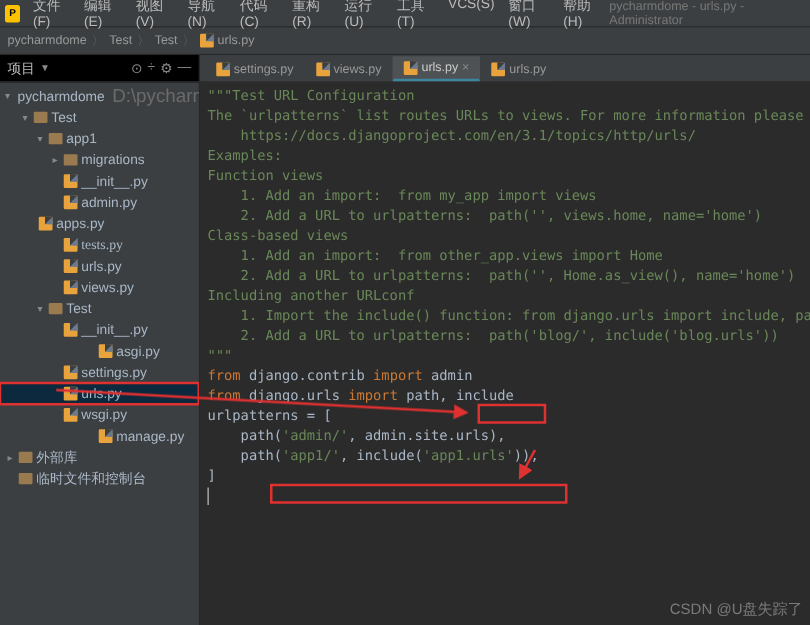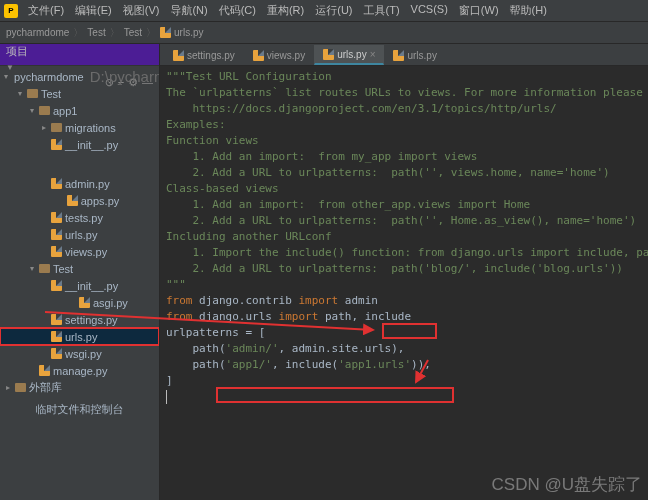--- a/index.html
+++ b/index.html
@@ -11,58 +11,59 @@
 .titlebar .wt { margin-left:auto; margin-right:8px; color:#777; font-size:10px; }
 .crumbbar { height:22px; background:#3c3f41; border-bottom:1px solid #282828; display:flex; align-items:center; padding:0 6px; gap:4px; color:#999; font-size:10px; }
 .crumbbar .sep { color:#666; }
 .crumbbar .chip { display:flex; align-items:center; gap:3px; }
 .fi { width:11px; height:11px; background:#6a7a8a; display:inline-block; border-radius:1px; position:relative; }
 .fi::after{content:"";position:absolute;right:0;top:0;border-left:3px solid #3c3f41;border-top:3px solid #3c3f41;border-right:3px solid #6a7a8a;border-bottom:3px solid #6a7a8a;}
 .fi.py { background:#e8a33d; }
 .fold { width:11px; height:9px; background:#9a7b4f; display:inline-block; border-radius:1px; }
 .main { display:flex; height:456px; }
 .sidebar { width:160px; background:#3c3f41; border-right:1px solid #282828; display:flex; flex-direction:column; }
-.sbhead { height:22px; display:flex; align-items:flex-start; padding:0 6px; gap:4px; background:#4c1d95; border-bottom:1px solid #313335; color:#bbb;flex-direction:column; }
+.sbhead { height:22px; display:flex; align-items:center; padding:0 6px; gap:4px; background:#000000; border-bottom:1px solid #313335; color:#bbb; }
 .sbhead .tools { margin-left:auto; display:flex; gap:4px; color:#888; }
 .tree { flex:1; overflow:auto; padding-top:2px; }
 .node { display:flex; align-items:center; height:17px; padding-right:4px; gap:3px; cursor:pointer; color:#a9b7c6; font-size:11px; white-space:nowrap;}
 .node .tw { width:8px; text-align:center; color:#888; font-size:8px;}
 .node.sel { background:#0d293e; outline:2px solid #e03131; outline-offset:-1px; }
 .node .path { color:#6b6b6b; font-size:15px; margin-left:3px;}
 .tabs { height:22px; background:#3c3f41; border-bottom:1px solid #282828; display:flex; align-items:flex-end; padding-left:4px; gap:0; }
 .tab { height:20px; padding:0 8px; display:flex; align-items:center; gap:3px; font-size:10px; color:#999; background:#3c3f41; border:1px solid transparent; cursor:pointer;}
 .tab.active { background:#4e5254; border-bottom:2px solid #3e86a0; color:#ccc; }
 .editor { display:flex; flex:1; background:#2b2b2b; position:relative;}
 .gutter { width:28px; background:#313335; text-align:right; padding:3px 5px 0 0; color:#606366; font:11px/16px Consolas,monospace; }
 .code { flex:1; padding:3px 0 0 6px; font:11px/16px Consolas,monospace; white-space:pre; position:relative;}
 .c-str { color:#6a8759; }
 .c-kw { color:#cc7832; }
 .hlbox { position:absolute; border:2px solid #e03131; pointer-events:none; }
 .arrow { position:absolute; pointer-events:none; }
-.watermark { position:absolute; right:6px; bottom:4px; color:#b9b9b9; font-size:17px; opacity:.55; }
+.watermark { position:absolute; right:6px; bottom:4px; color:#b9b9b9; font-size:12px; opacity:.55; }
 .caret { display:inline-block; width:1px; height:14px; background:#bbb; vertical-align:middle;}
 </style>
 </head>
 <body>
 
 <div class="titlebar">
   <span class="ico">P</span>
   <div class="menu" id="menu">
       <span>文件(F)</span>
       <span>编辑(E)</span>
       <span>视图(V)</span>
       <span>导航(N)</span>
       <span>代码(C)</span>
       <span>重构(R)</span>
       <span>运行(U)</span>
       <span>工具(T)</span>
       <span>VCS(S)</span>
       <span>窗口(W)</span>
       <span>帮助(H)</span>
     </div>
+  <span class="wt">pycharmdome - urls.py - Administrator</span>
 </div>
 
 <div class="crumbbar" id="crumbbar">
     <span class="chip">
       <span>pycharmdome</span>
     </span>
     <span class="sep">〉</span>
     <span class="chip">
       <span>Test</span>
     </span>
@@ -109,31 +110,31 @@
         <div class="node" style="padding-left: 40px;">
           <span class="tw">▸</span>
           <span class="fold"></span>
           <span>migrations</span>
         </div>
         <div class="node" style="padding-left: 40px;">
           <span class="tw"> </span>
           <span class="fi py"></span>
           <span>__init__.py</span>
         </div>
-        <div class="node" style="padding-left: 40px; margin-top: 22px;">
+        <div class="node" style="padding-left: 40px;">
           <span class="tw"> </span>
           <span class="fi py"></span>
           <span>admin.py</span>
         </div>
-        <div class="node" style="padding-left: 20px; justify-content: center;">
+        <div class="node" style="padding-left: 20px;">
           <span class="tw"> </span>
           <span class="fi py"></span>
           <span>apps.py</span>
         </div>
-        <div class="node" style="padding-left: 40px;">
+        <div class="node" style="padding-left: 40px; font-family: Liberation Serif, serif;">
           <span class="tw"> </span>
           <span class="fi py"></span>
           <span>tests.py</span>
         </div>
         <div class="node" style="padding-left: 40px;">
           <span class="tw"> </span>
           <span class="fi py"></span>
           <span>urls.py</span>
         </div>
         <div class="node" style="padding-left: 40px;">
@@ -164,31 +165,31 @@
         <div class="node sel" style="padding-left: 40px;">
           <span class="tw"> </span>
           <span class="fi py"></span>
           <span>urls.py</span>
         </div>
         <div class="node" style="padding-left: 40px;">
           <span class="tw"> </span>
           <span class="fi py"></span>
           <span>wsgi.py</span>
         </div>
-        <div class="node" style="padding-left: 28px;">
+        <div class="node" style="padding-left: 28px; margin-left: 40px;">
           <span class="tw"> </span>
           <span class="fi py"></span>
           <span>manage.py</span>
         </div>
         <div class="node" style="padding-left: 4px;">
           <span class="tw">▸</span>
           <span class="fold"></span>
           <span>外部库</span>
         </div>
-        <div class="node" style="padding-left: 4px; flex-direction: column;">
+        <div class="node" style="padding-left: 4px;">
           <span class="tw"> </span>
           <span class="fold"></span>
           <span>临时文件和控制台</span>
         </div>
       </div>
   </div>
 
   <div style="flex:1;display:flex;flex-direction:column;">
     <div class="tabs" id="tabs">
         <div class="tab">

